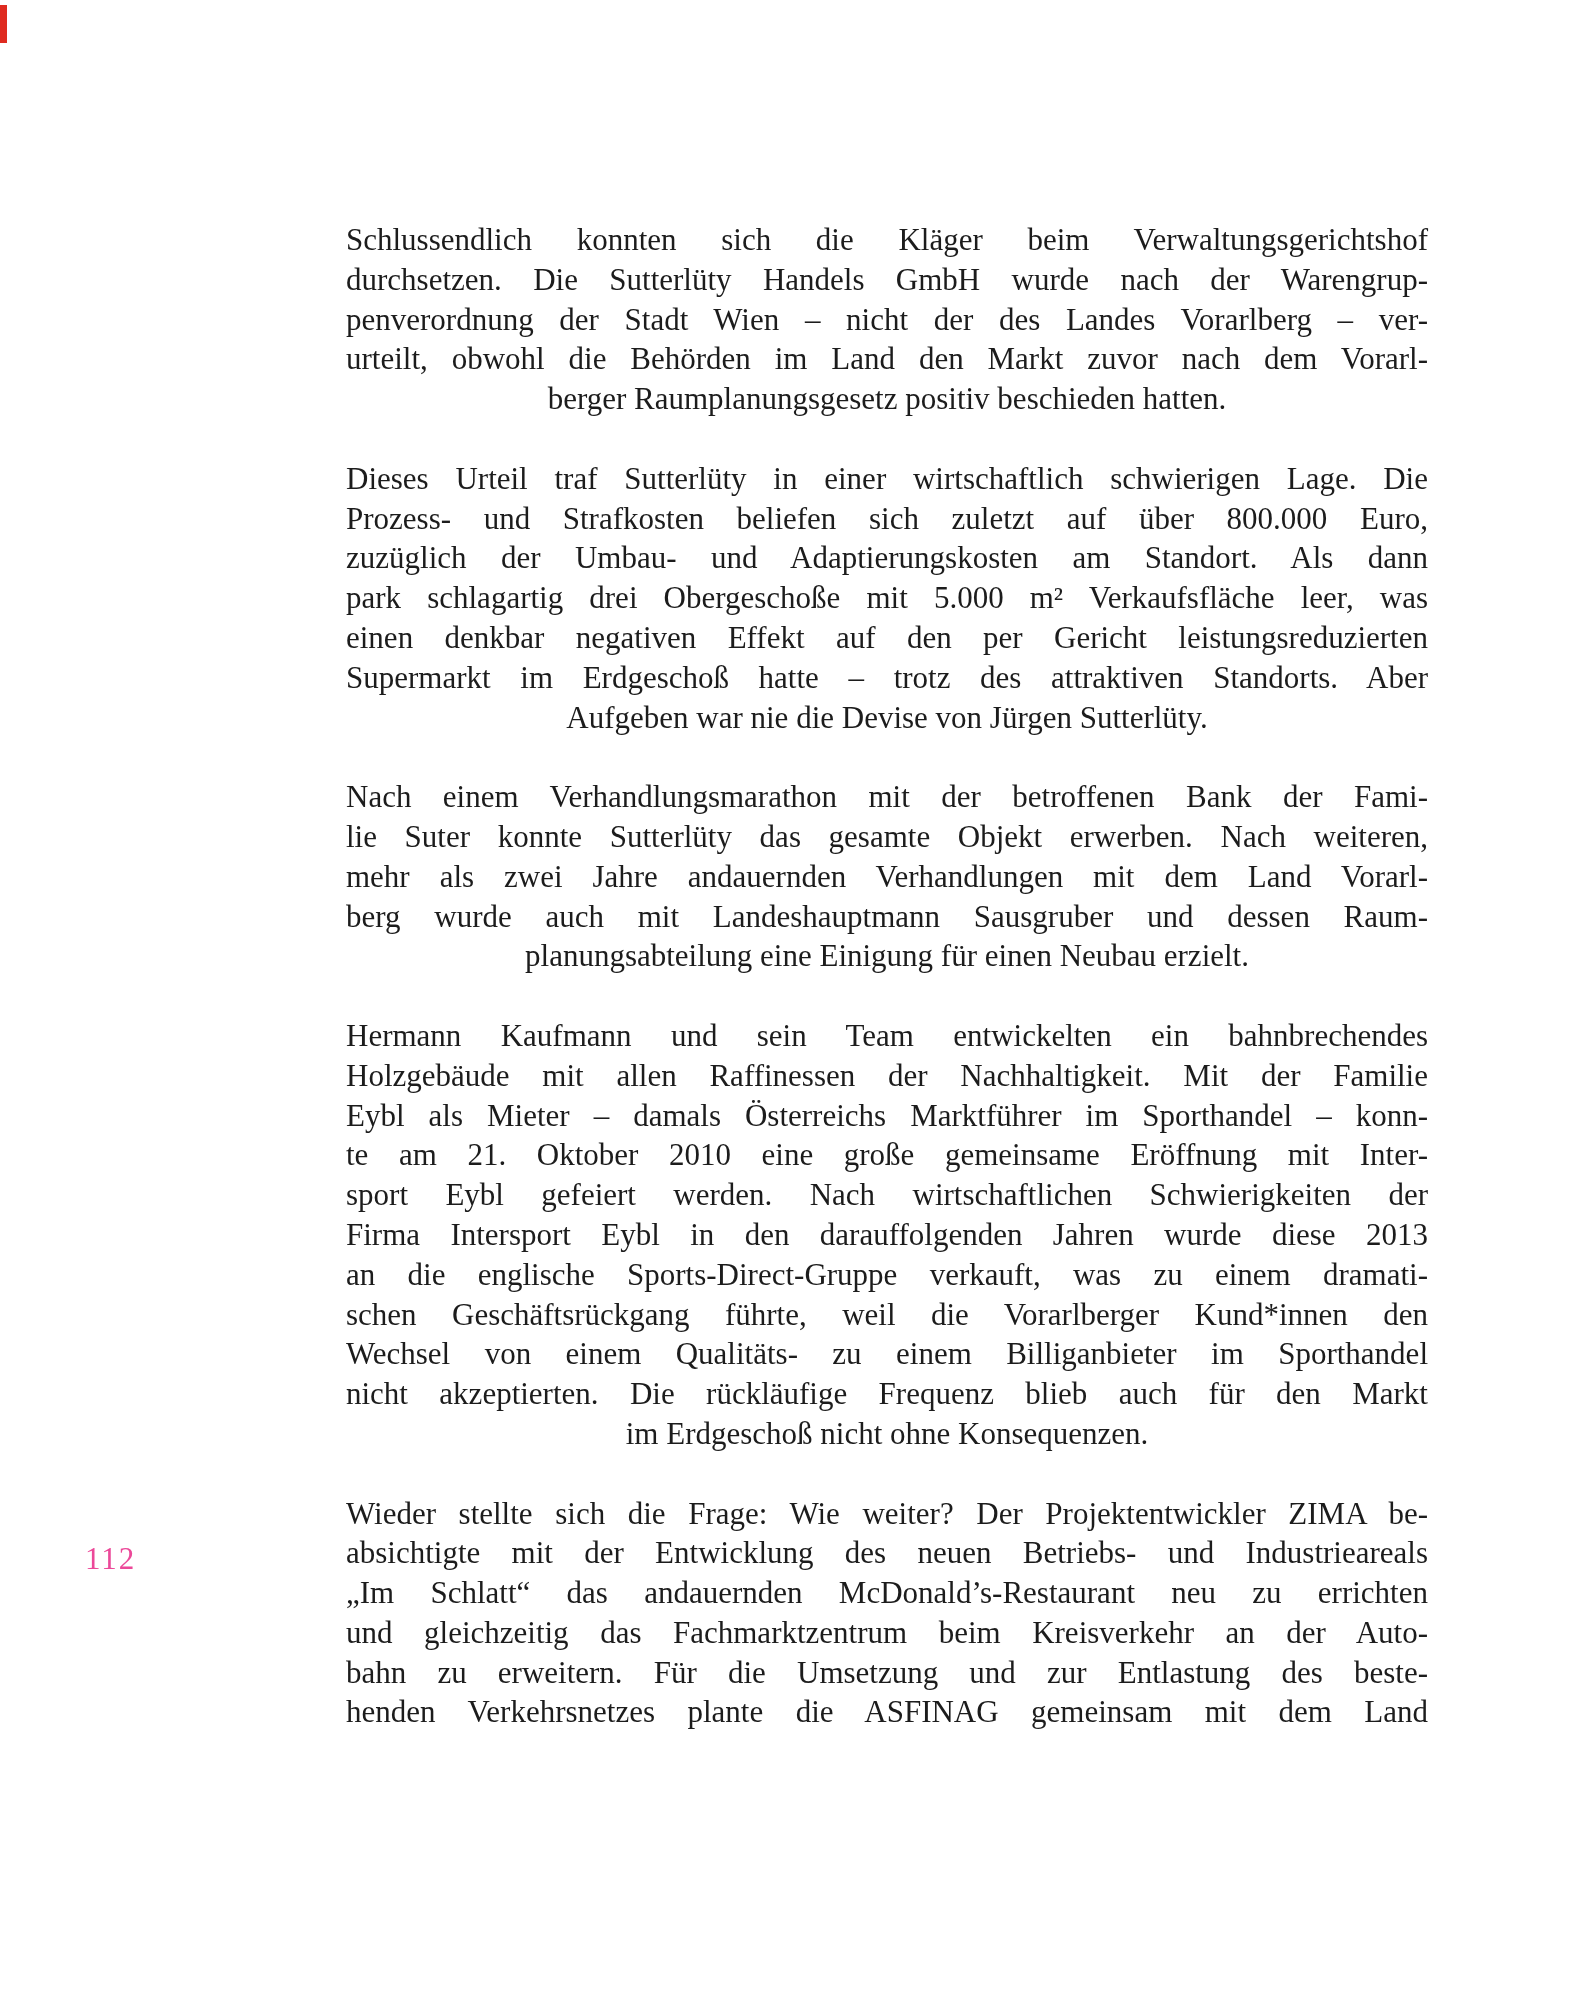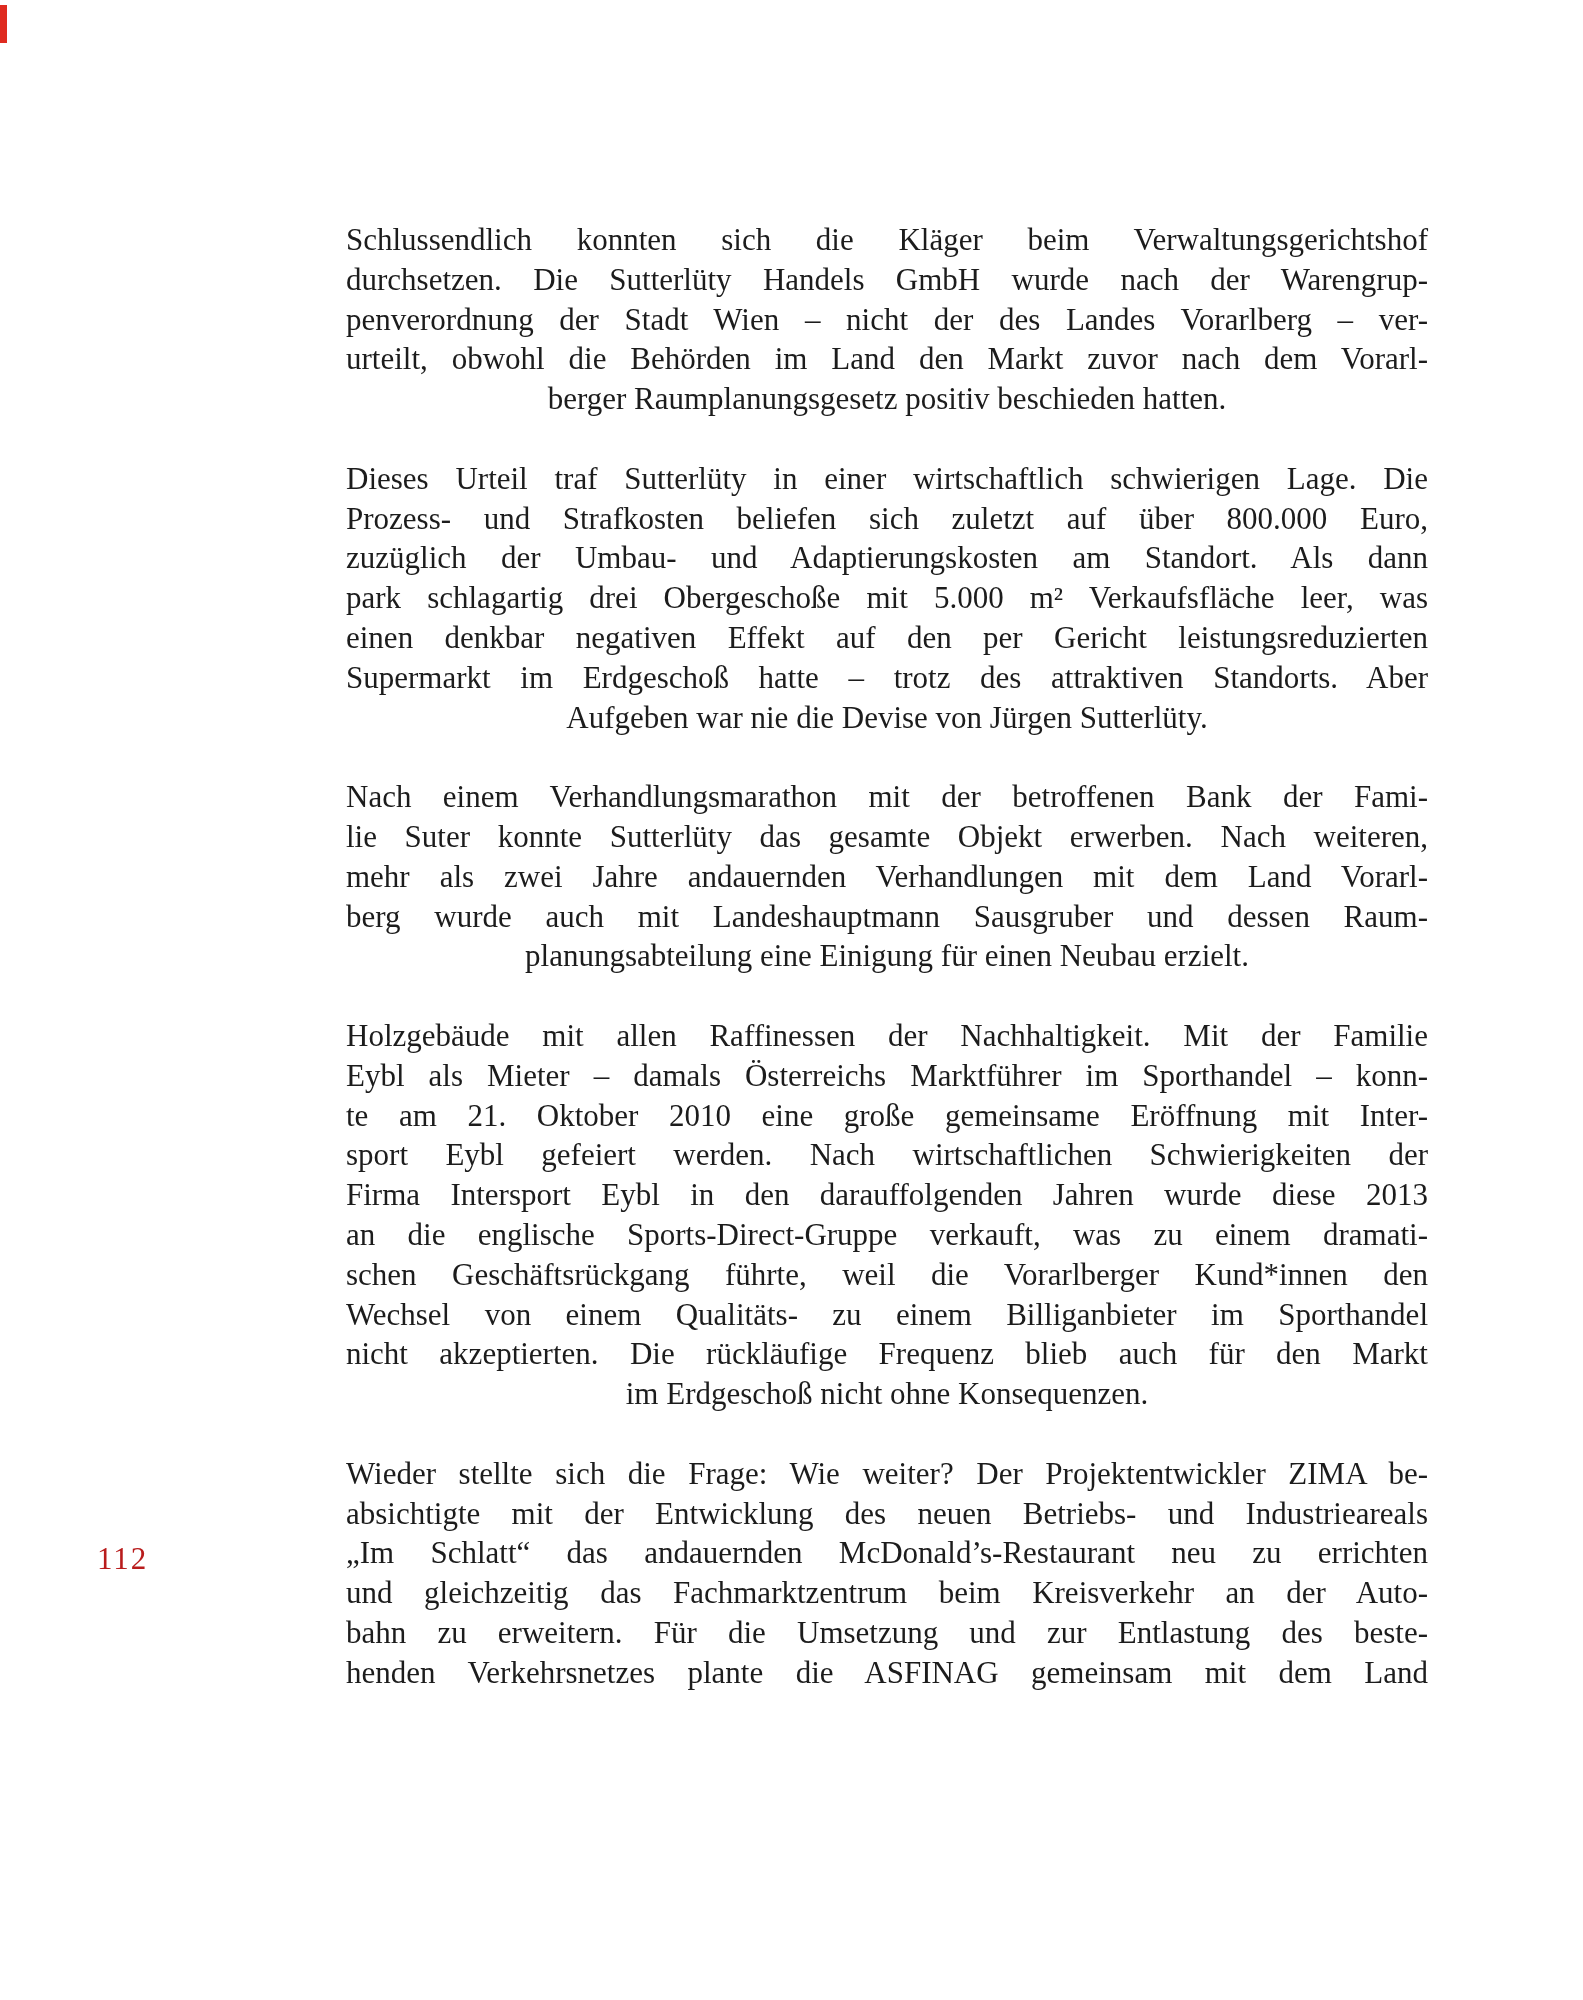--- a/index.html
+++ b/index.html
@@ -24,22 +24,21 @@
     height: 38px;
     background: #df2b20;
   }
   .page-number {
     position: absolute;
     left: 85px;
     top: 1542px;
     font-size: 31px;
     line-height: 34px;
     letter-spacing: 2px;
-    color: #b91c1c;
-    margin-left: 12px;
+    color: #ec4899;
   }
   .text-block {
     position: absolute;
     left: 346px;
     top: 220px;
     width: 1082px;
   }
   .paragraph {
     margin: 0 0 39.8px 0;
   }
@@ -84,20 +83,21 @@
         <div class="line centered">Aufgeben war nie die Devise von Jürgen Sutterlüty.</div>
       </div>
       <div class="paragraph">
         <div class="line">Nach einem Verhandlungsmarathon mit der betroffenen Bank der Fami-</div>
         <div class="line">lie Suter konnte Sutterlüty das gesamte Objekt erwerben. Nach weiteren,</div>
         <div class="line">mehr als zwei Jahre andauernden Verhandlungen mit dem Land Vorarl-</div>
         <div class="line">berg wurde auch mit Landeshauptmann Sausgruber und dessen Raum-</div>
         <div class="line centered">planungsabteilung eine Einigung für einen Neubau erzielt.</div>
       </div>
       <div class="paragraph">
+        <div class="line">Hermann Kaufmann und sein Team entwickelten ein bahnbrechendes</div>
         <div class="line">Holzgebäude mit allen Raffinessen der Nachhaltigkeit. Mit der Familie</div>
         <div class="line">Eybl als Mieter – damals Österreichs Marktführer im Sporthandel – konn-</div>
         <div class="line">te am 21. Oktober 2010 eine große gemeinsame Eröffnung mit Inter-</div>
         <div class="line">sport Eybl gefeiert werden. Nach wirtschaftlichen Schwierigkeiten der</div>
         <div class="line">Firma Intersport Eybl in den darauffolgenden Jahren wurde diese 2013</div>
         <div class="line">an die englische Sports-Direct-Gruppe verkauft, was zu einem dramati-</div>
         <div class="line">schen Geschäftsrückgang führte, weil die Vorarlberger Kund*innen den</div>
         <div class="line">Wechsel von einem Qualitäts- zu einem Billiganbieter im Sporthandel</div>
         <div class="line">nicht akzeptierten. Die rückläufige Frequenz blieb auch für den Markt</div>
         <div class="line centered">im Erdgeschoß nicht ohne Konsequenzen.</div>

